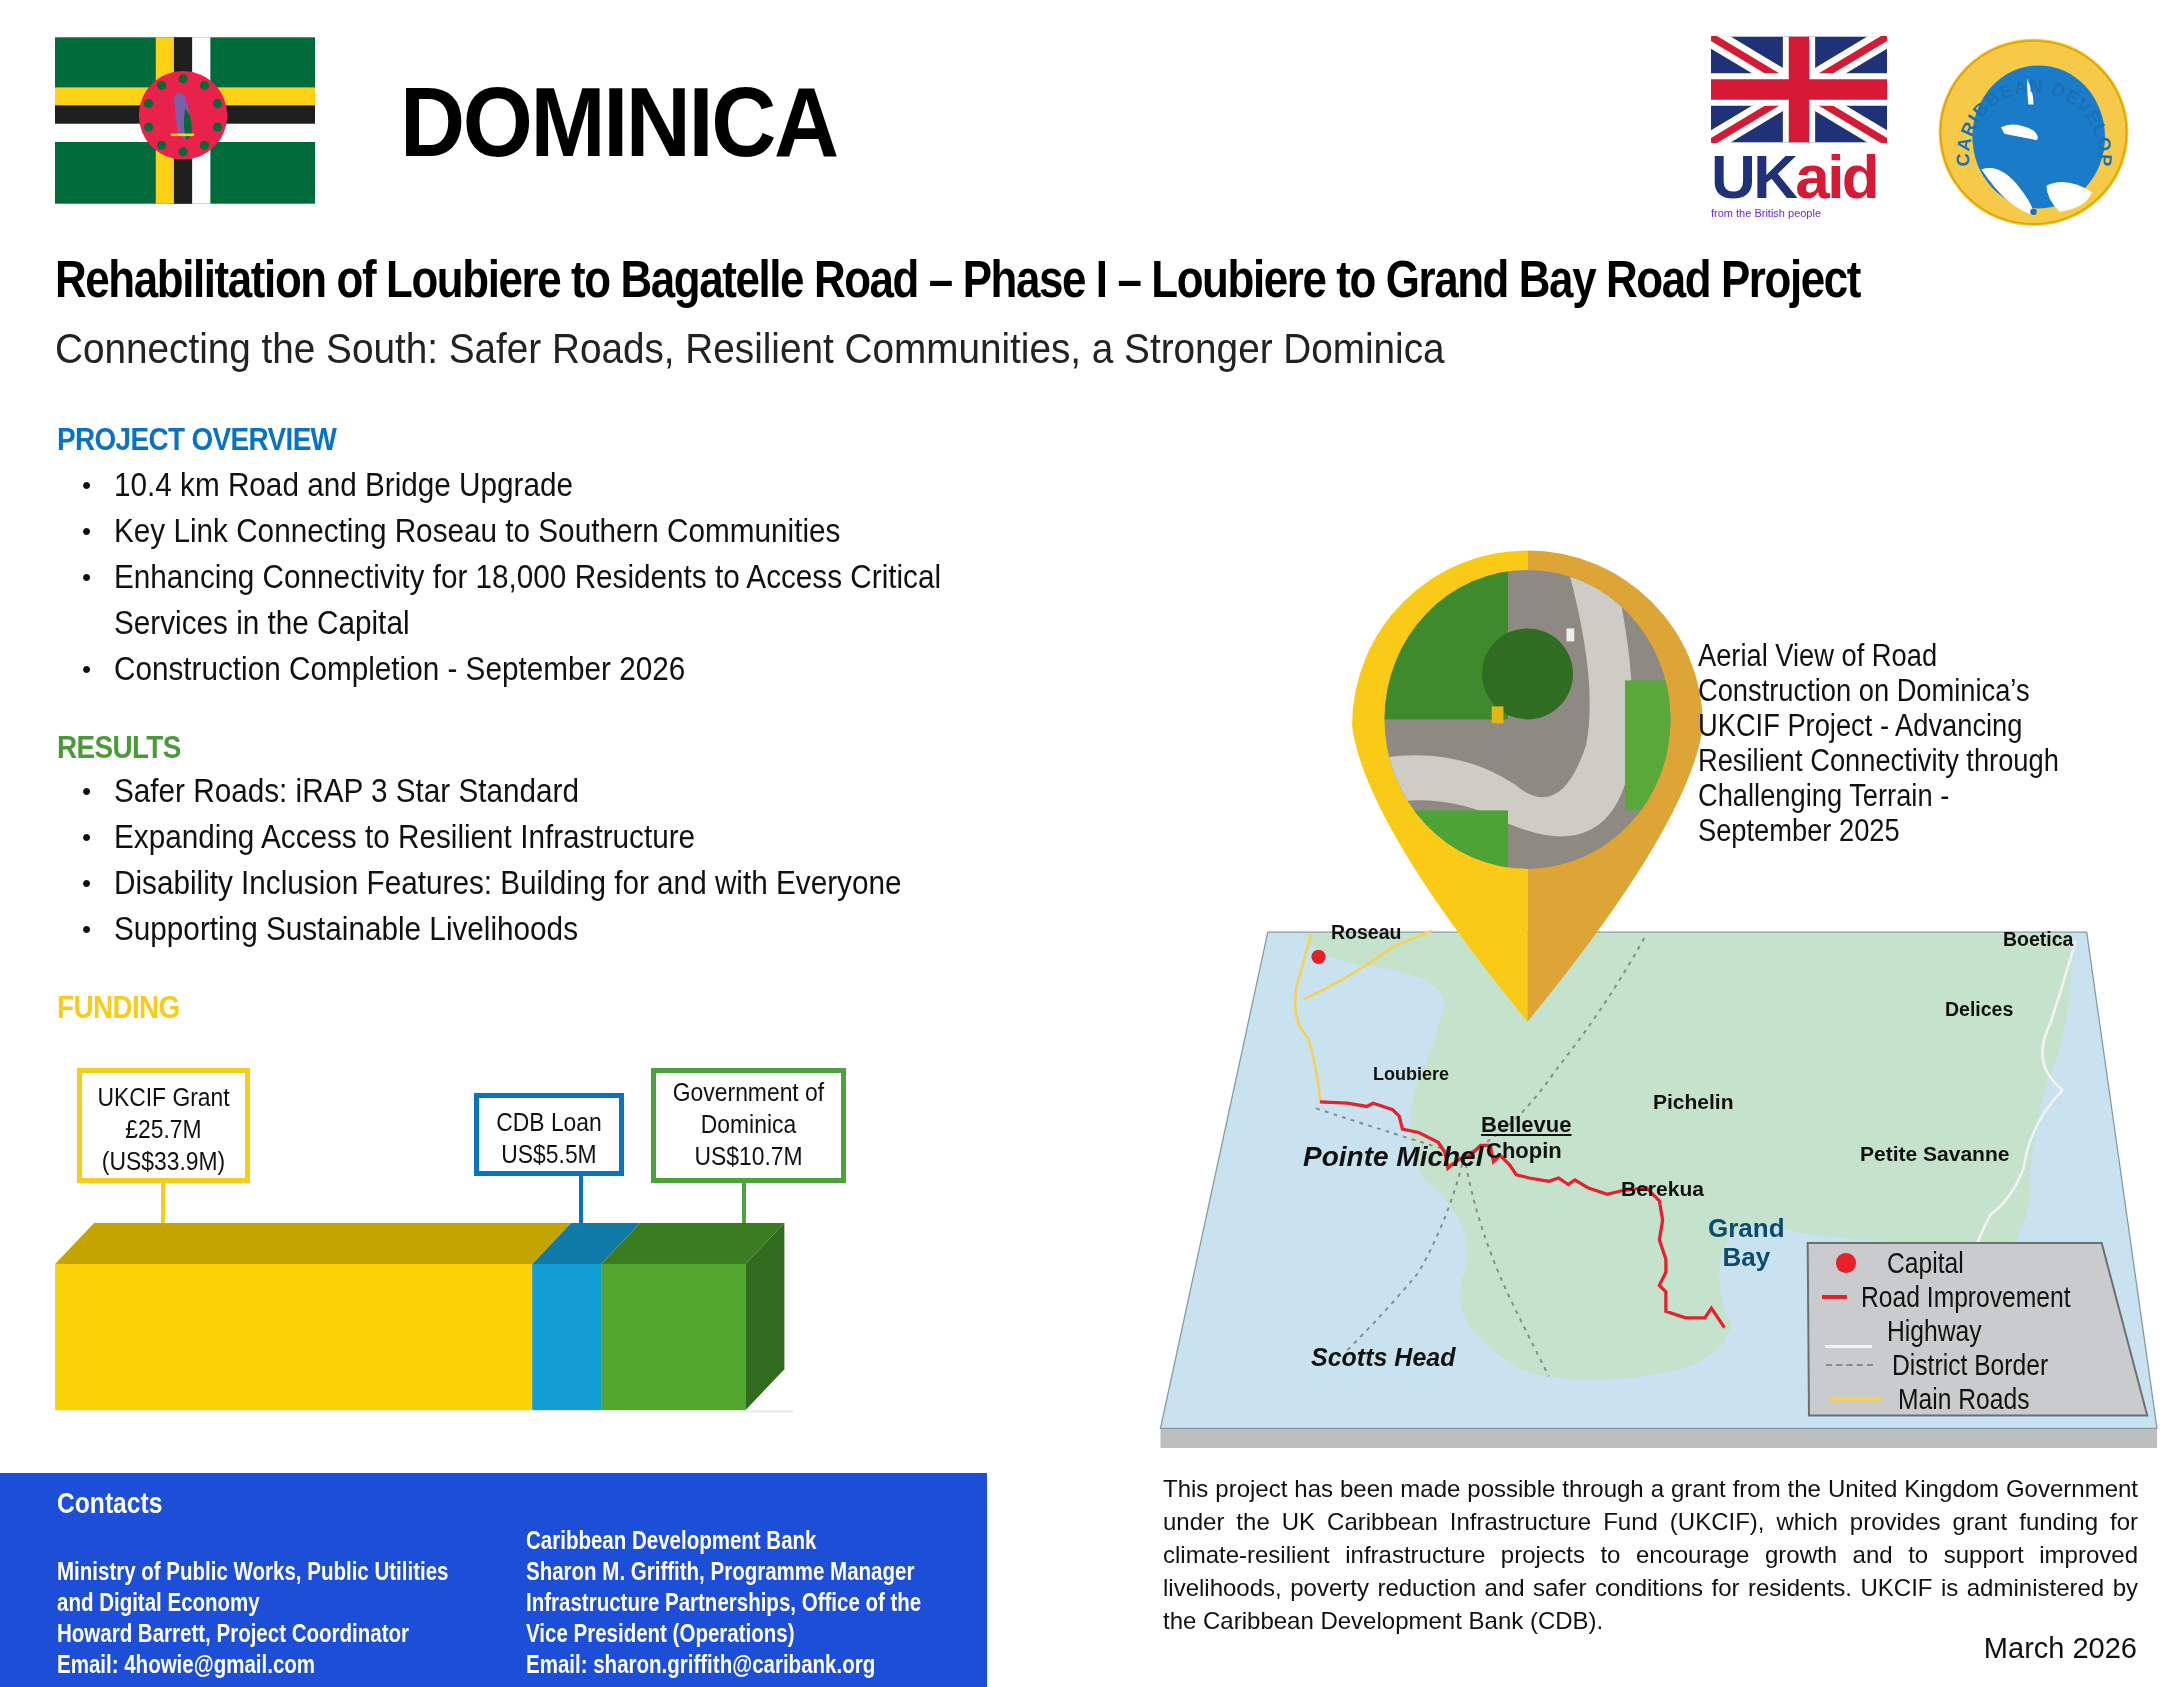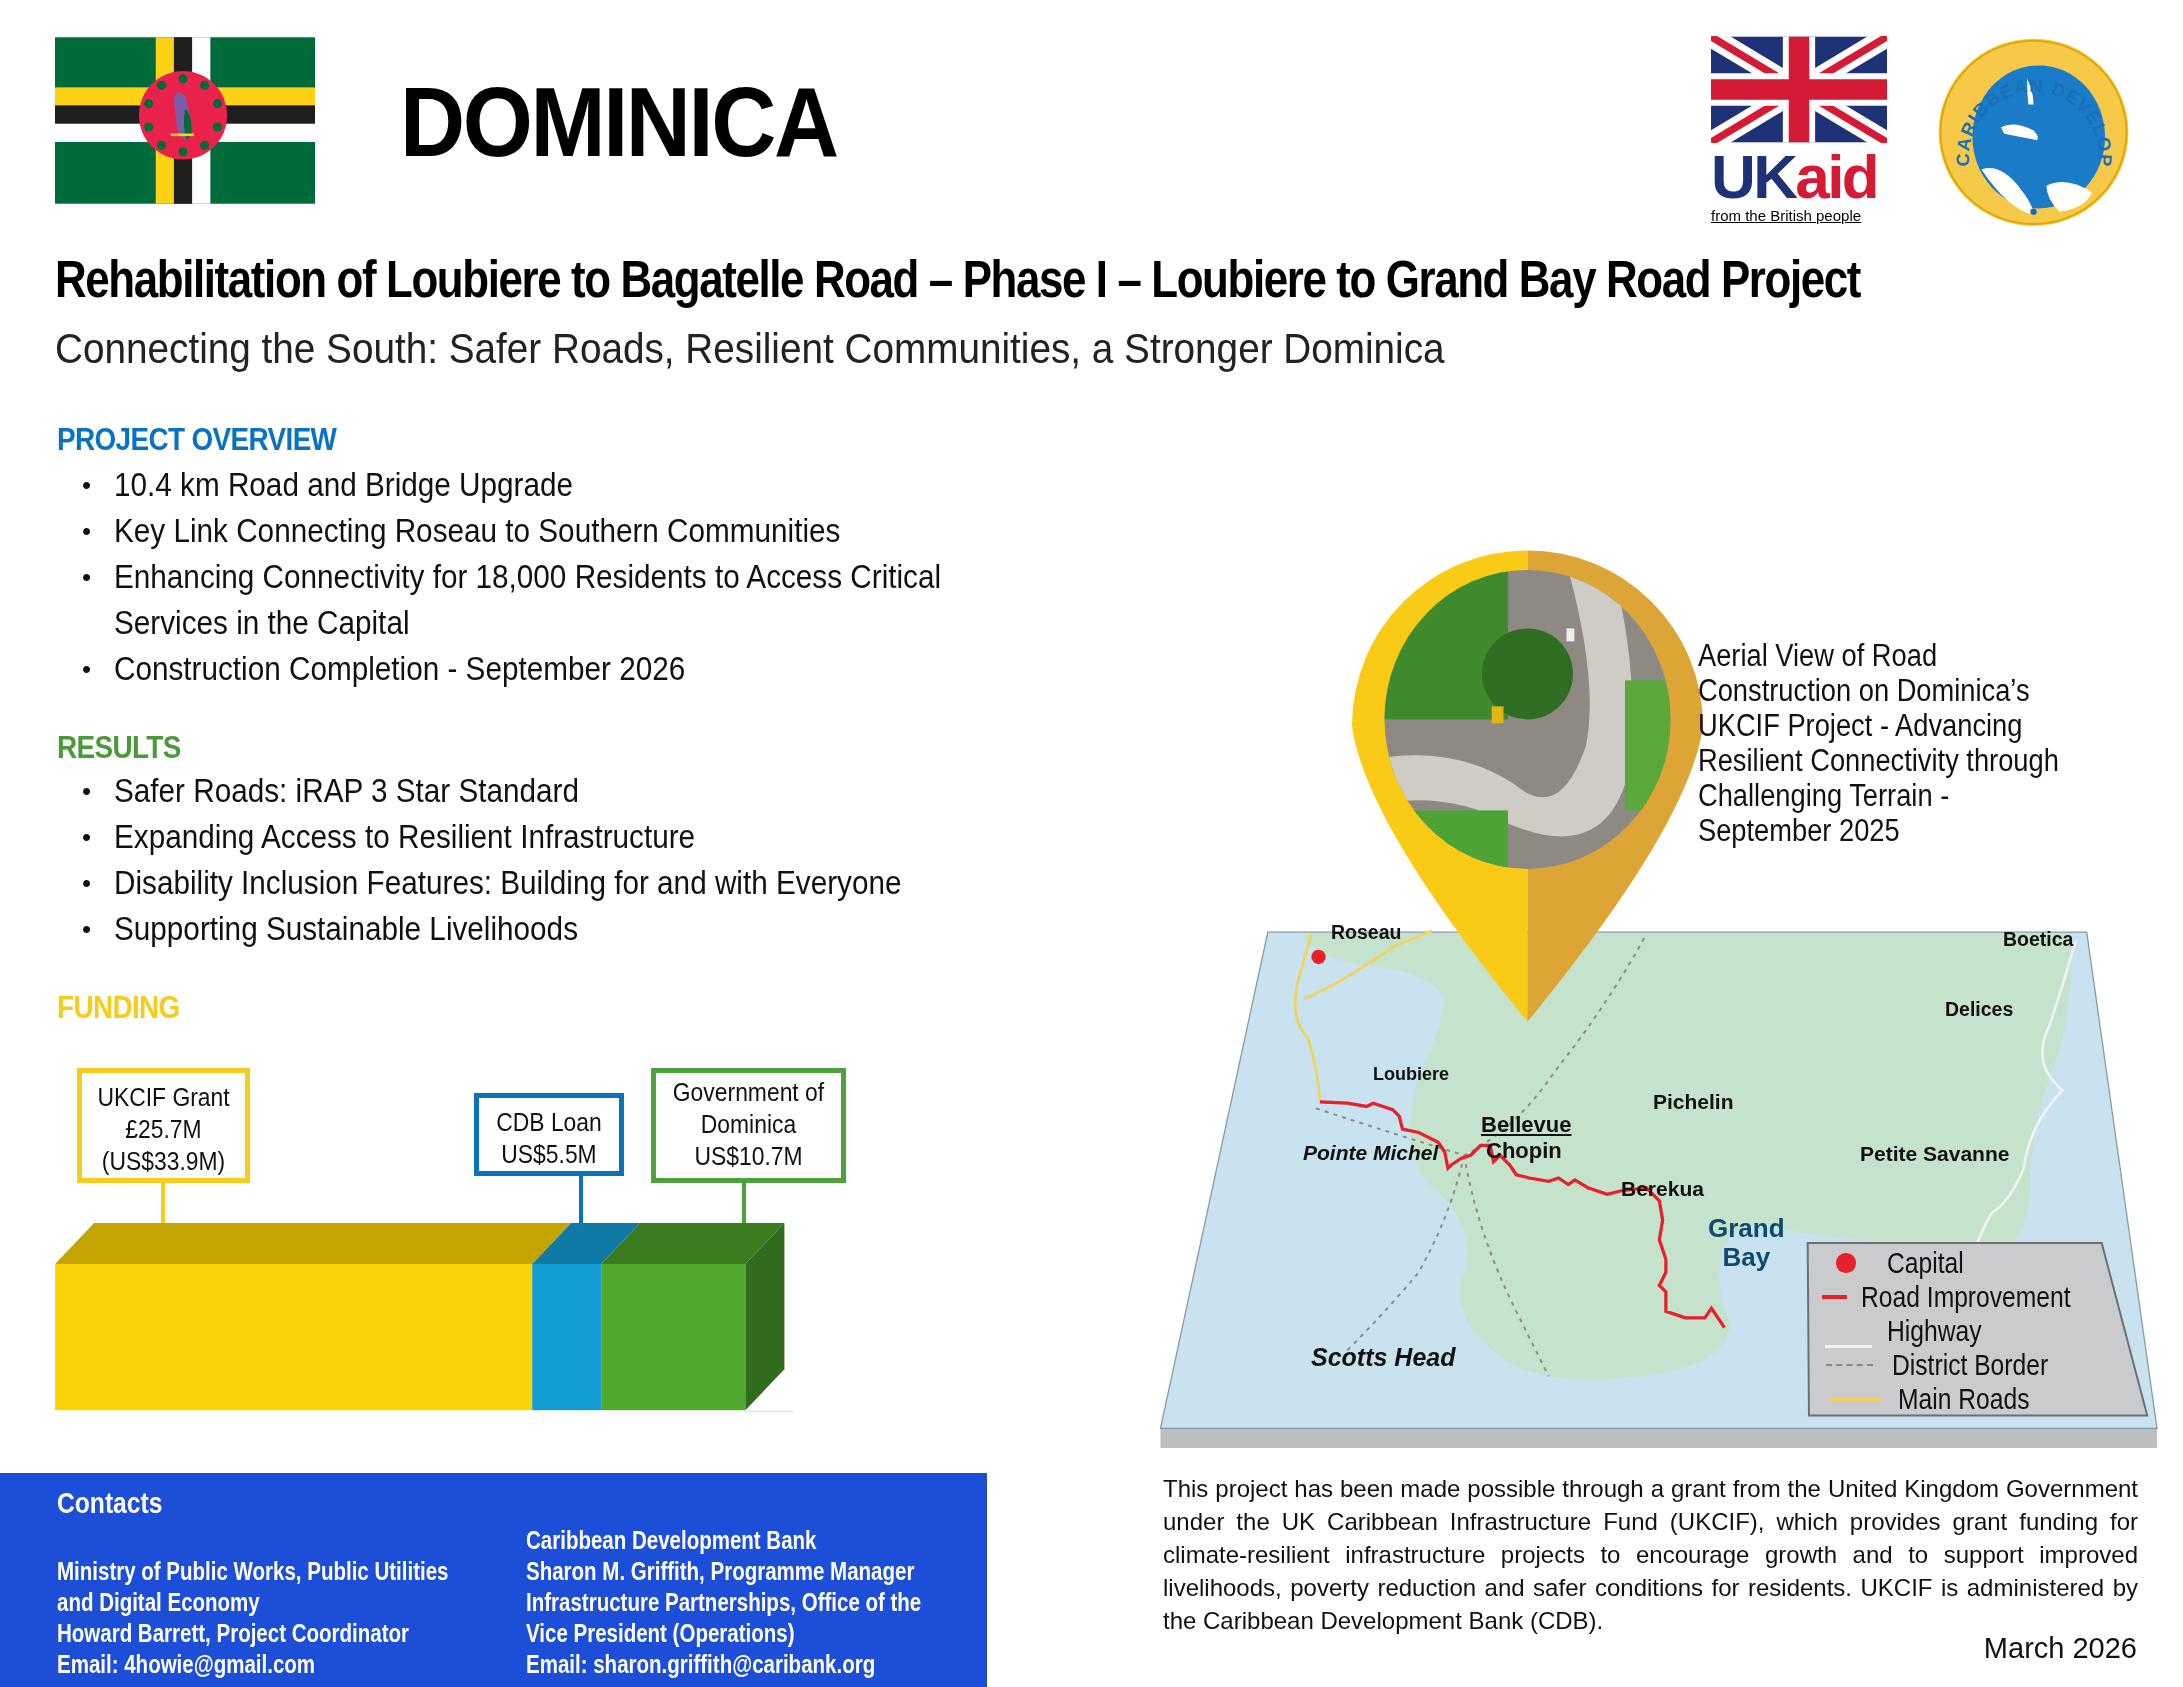--- a/index.html
+++ b/index.html
@@ -88,21 +88,21 @@
   <svg width="176" height="107" viewBox="0 0 60 36" style="display:block">
     <rect width="60" height="36" fill="#1f3278"></rect>
     <path d="M0 0 L60 36 M60 0 L0 36" stroke="#fff" stroke-width="7"></path>
     <path d="M0 0 L60 36 M60 0 L0 36" stroke="#d41a35" stroke-width="2.5"></path>
     <path d="M30 0 V36 M0 18 H60" stroke="#fff" stroke-width="11"></path>
     <path d="M30 0 V36 M0 18 H60" stroke="#d41a35" stroke-width="7"></path>
   </svg>
   <div style="margin-top:3.9px; font-size:62px; font-weight:700; line-height:60px; letter-spacing:-2.6px;">
     <span style="color:#1f3278">UK</span><span style="color:#d41a35">aid</span>
   </div>
-  <div style="font-size:15px; color:#000000; white-space:nowrap;text-decoration:underline;">from the British people</div>
+  <div style="font-size:11px; color:#6d28d9; white-space:nowrap;">from the British people</div>
 </div>
 
 <svg id="cdb-logo" class="abs" viewBox="0 0 300 295">
   <defs>
     <path id="ringpath" d="M52 200 A100 100 0 1 1 250 200"></path>
   </defs>
   <ellipse cx="150" cy="148" rx="146" ry="144" fill="#f7c948"></ellipse>
   <ellipse cx="150" cy="148" rx="143" ry="141" fill="none" stroke="#e0a800" stroke-width="3"></ellipse>
   <ellipse cx="158" cy="155" rx="102" ry="110" fill="#1a7bc9"></ellipse>
   <path d="M100 140 q20 -10 50 5 q10 10 5 15 q-25 -5 -50 -10 z" fill="#fff"></path>
@@ -204,21 +204,21 @@
   </svg>
 
   
   <div class="abs" style="left:179px; top:13px; font-size:19.5px; font-weight:700;">Roseau</div>
   <div class="abs" style="left:851px; top:19.5px; font-size:19.5px; font-weight:700;">Boetica</div>
   <div class="abs" style="left:793px; top:90px; font-size:19.5px; font-weight:700;">Delices</div>
   <div class="abs" style="left:221px; top:156px; font-size:18px; font-weight:700;">Loubiere</div>
   <div class="abs" style="left:501px; top:182px; font-size:21px; font-weight:700;">Pichelin</div>
   <div class="abs" style="left:329px; top:204px; font-size:22px; font-weight:700;text-decoration:underline;">Bellevue</div>
   <div class="abs" style="left:334px; top:230px; font-size:22px; font-weight:700;">Chopin</div>
-  <div class="abs" style="left:151px; top:233px; font-size:21px; font-style:italic; font-weight:700;">Pointe Michel</div>
+  <div class="abs" style="left:151px; top:233px; font-size:28px; font-style:italic; font-weight:700;">Pointe Michel</div>
   <div class="abs" style="left:708px; top:234px; font-size:21px; font-weight:700;">Petite Savanne</div>
   <div class="abs" style="left:469px; top:269px; font-size:21px; font-weight:700;">Berekua</div>
   <div class="abs" style="left:556px; top:306px; font-size:26px; font-weight:800; color:#0c4a6e; text-align:center; line-height:29px;">
     <div>Grand</div>
     <div>Bay</div>
   </div>
   <div class="abs" style="left:159px; top:435px; font-size:25px; font-style:italic; font-weight:700;">Scotts Head</div>
 
   
   <div class="abs" style="left:670px; top:338px; width:286px;">

